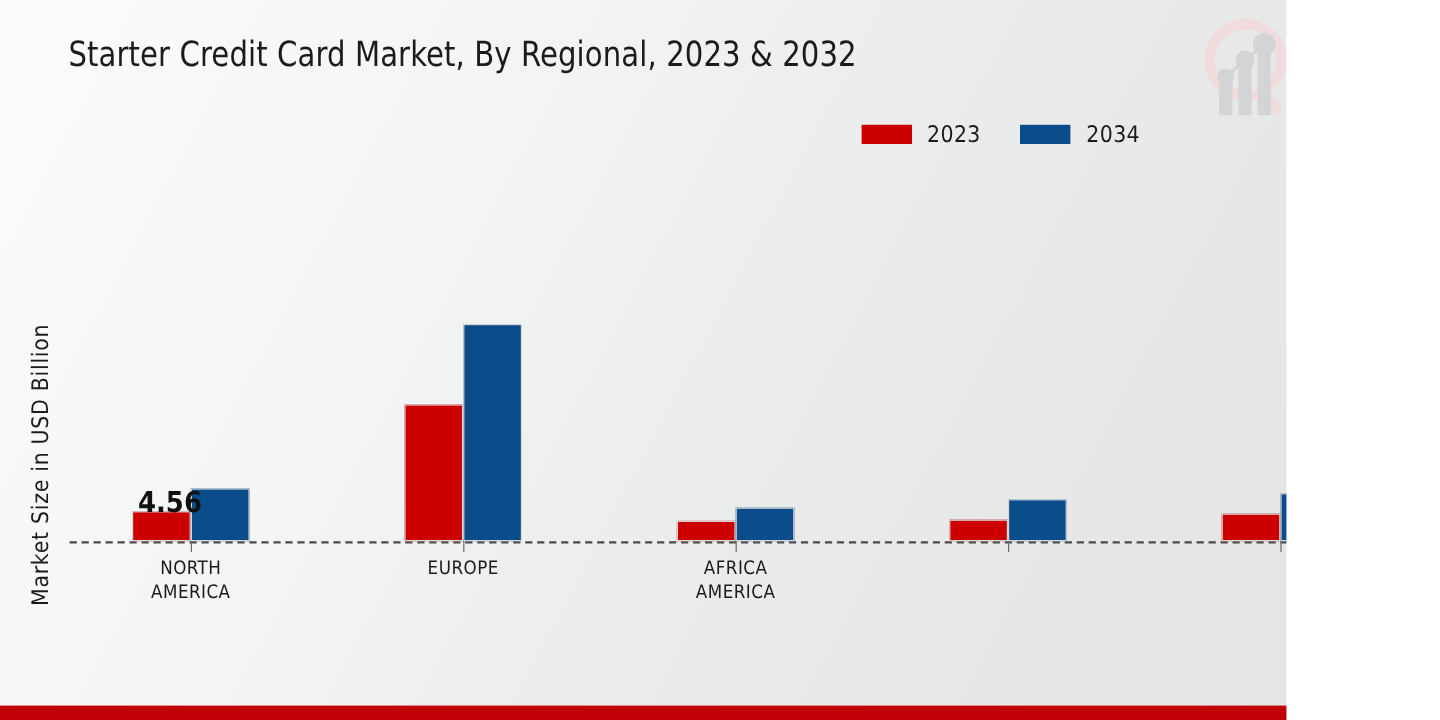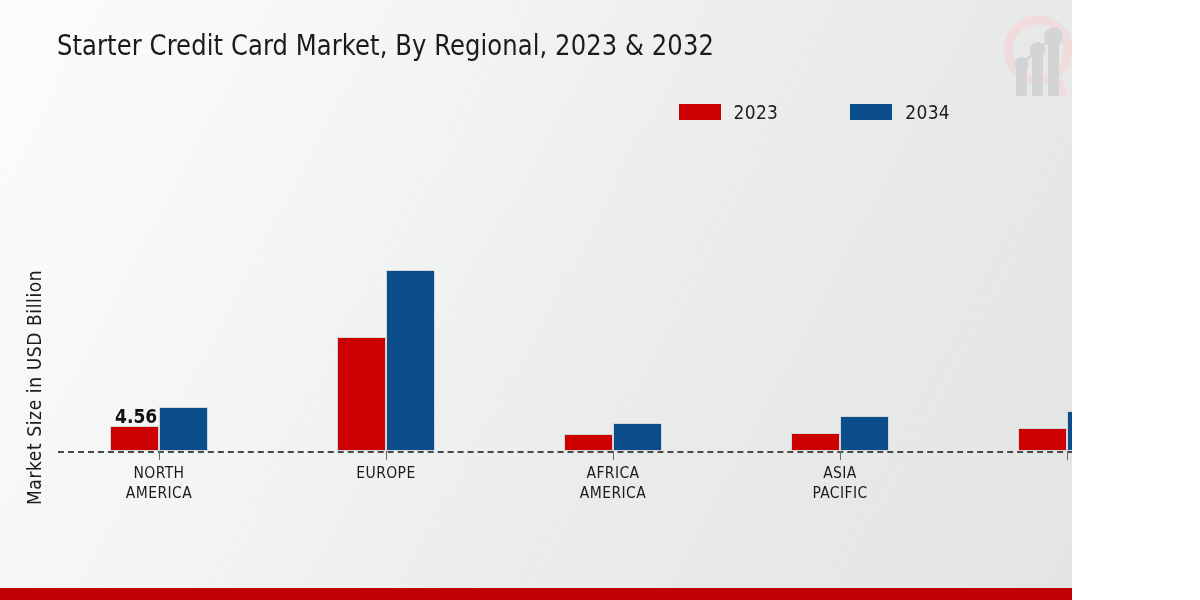--- a/index.html
+++ b/index.html
@@ -47,21 +47,21 @@
     transform-origin: left center;
   }
 
   
   #legend {
     position: absolute;
     right: 122px;
     top: 101px;
     display: flex;
     align-items: center;
-    gap: 72px;
+    gap: 33px;
   }
   .legend-item {
     display: flex;
     align-items: center;
     gap: 13px;
   }
   .legend-swatch {
     width: 42px;
     height: 16px;
     display: block;
@@ -143,21 +143,21 @@
     top: 463px;
     text-align: center;
     font-size: 15.5px;
     line-height: 20px;
     color: #1b1b1b;
     letter-spacing: 0.4px;
     font-family: "DejaVu Sans Condensed", "Liberation Sans Narrow", "Liberation Sans", sans-serif;
   }
   .value-label {
     position: absolute;
-    font-size: 19px;
+    font-size: 24px;
     font-weight: bold;
     color: #111111;
     font-family: "DejaVu Sans Condensed", "Liberation Sans Narrow", "Liberation Sans", sans-serif;
   }
 
   
   #footer-stripe {
     position: absolute;
     left: 0;
     bottom: 0;
@@ -239,24 +239,20 @@
       <div>AMERICA</div>
     </div>
 
     <div class="group" style="left:791px; width:98px;">
       <div class="bars-wrap">
         <div class="bar series-2023" style="left:0px; width:49px; height:18px;"></div>
         <div class="bar series-2032" style="left:49px; width:49px; height:35px;"></div>
       </div>
       <div class="tick"></div>
     </div>
-    <div class="cat-label" style="left:780px; width:120px;">
-      <div>ASIA</div>
-      <div>PACIFIC</div>
-    </div>
 
     <div class="group" style="left:1018px; width:98px;">
       <div class="bars-wrap">
         <div class="bar series-2023" style="left:0px; width:49px; height:23px;"></div>
         <div class="bar series-2032" style="left:49px; width:49px; height:40px;"></div>
       </div>
       <div class="tick"></div>
     </div>
 
   </div>

